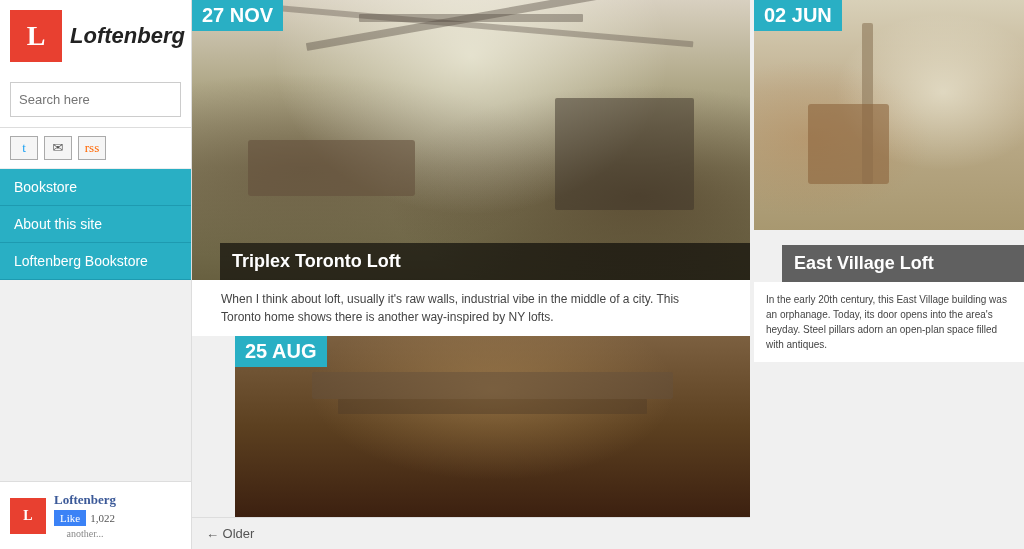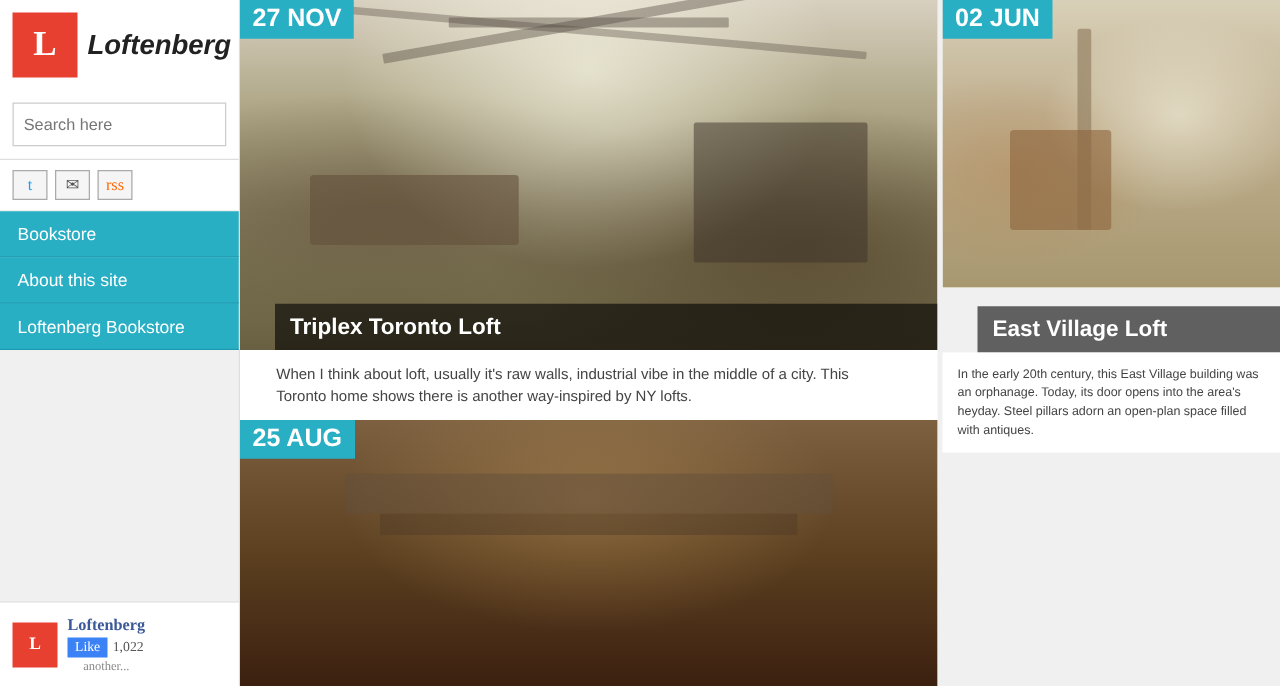--- a/index.html
+++ b/index.html
@@ -383,31 +383,34 @@
         </div>
         <div class="post-title-overlay">
           <span>Triplex Toronto Loft</span>
         </div>
       </div>
 
       <div class="post-excerpt">
         <span>When I think about loft, usually it's raw walls, industrial vibe in the middle of a city. This Toronto home shows there is another way-inspired by NY lofts.</span>
       </div>
 
-      <div class="post-card" style="position:relative; flex:1; min-height:0; overflow:hidden;">
+      <div class="post-card" style="position:relative; flex:1; min-height:0; overflow:hidden;margin-left:43px;">
         <div class="img-aug" style="height:100%;">
           <div class="img-aug-overlay"></div>
           <div style="position:absolute;top:20%;left:15%;width:70%;height:15%;background:rgba(100,80,60,0.5);border-radius:2px;"></div>
           <div style="position:absolute;top:35%;left:20%;width:60%;height:8%;background:rgba(80,60,40,0.45);border-radius:1px;"></div>
         </div>
         <div class="date-badge">
           <span>25 AUG</span>
         </div>
       </div>
 
+      <div id="bottom-nav">
+        <span>← Older</span>
+      </div>
     </div>
 
     <div id="right-column">
 
       <div id="east-village-card" style="position:relative; height:282px; overflow:hidden;">
         <div class="img-east">
           <div class="img-east-overlay"></div>
           <div style="position:absolute;bottom:20%;left:40%;width:4%;height:70%;background:rgba(150,130,100,0.7);border-radius:2px;"></div>
           <div style="position:absolute;bottom:20%;left:20%;width:30%;height:35%;background:rgba(140,100,60,0.6);border-radius:3px;"></div>
         </div>

